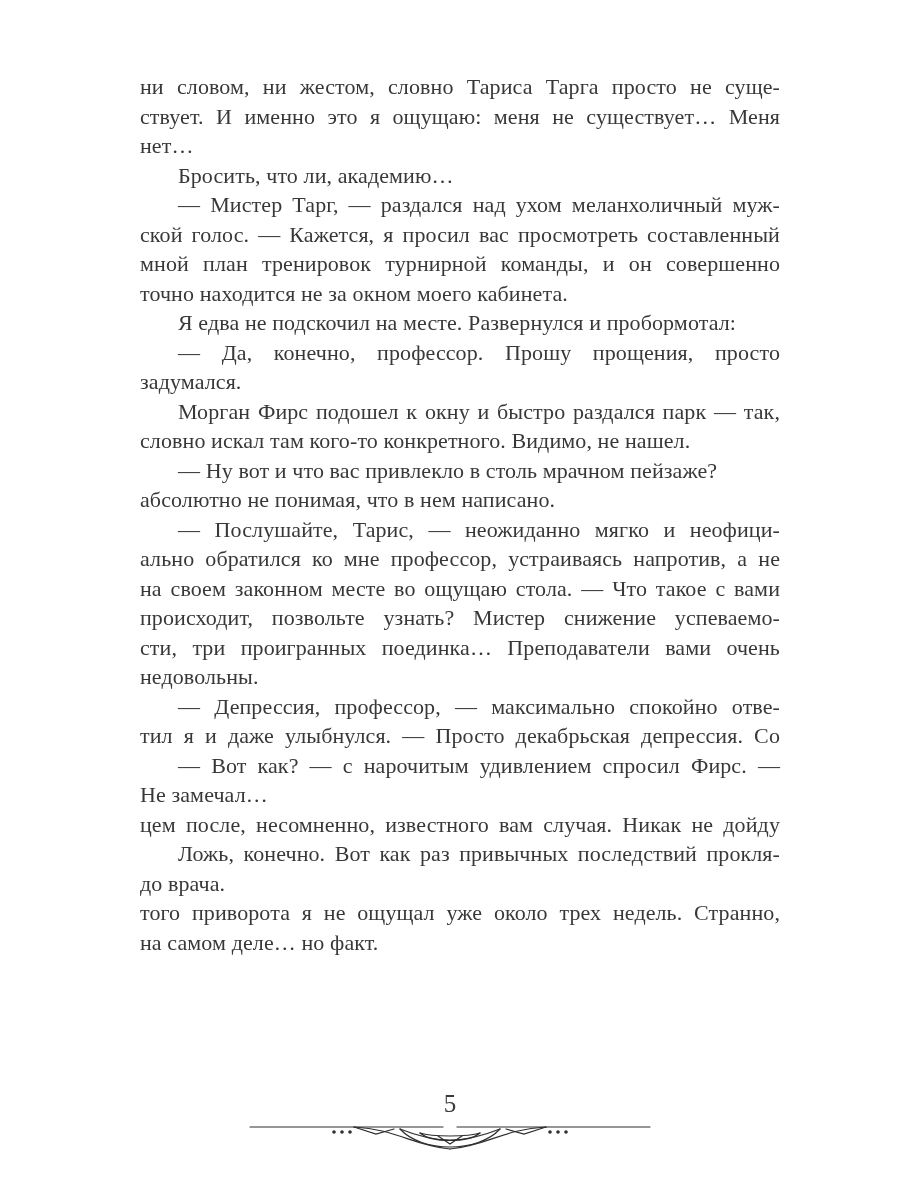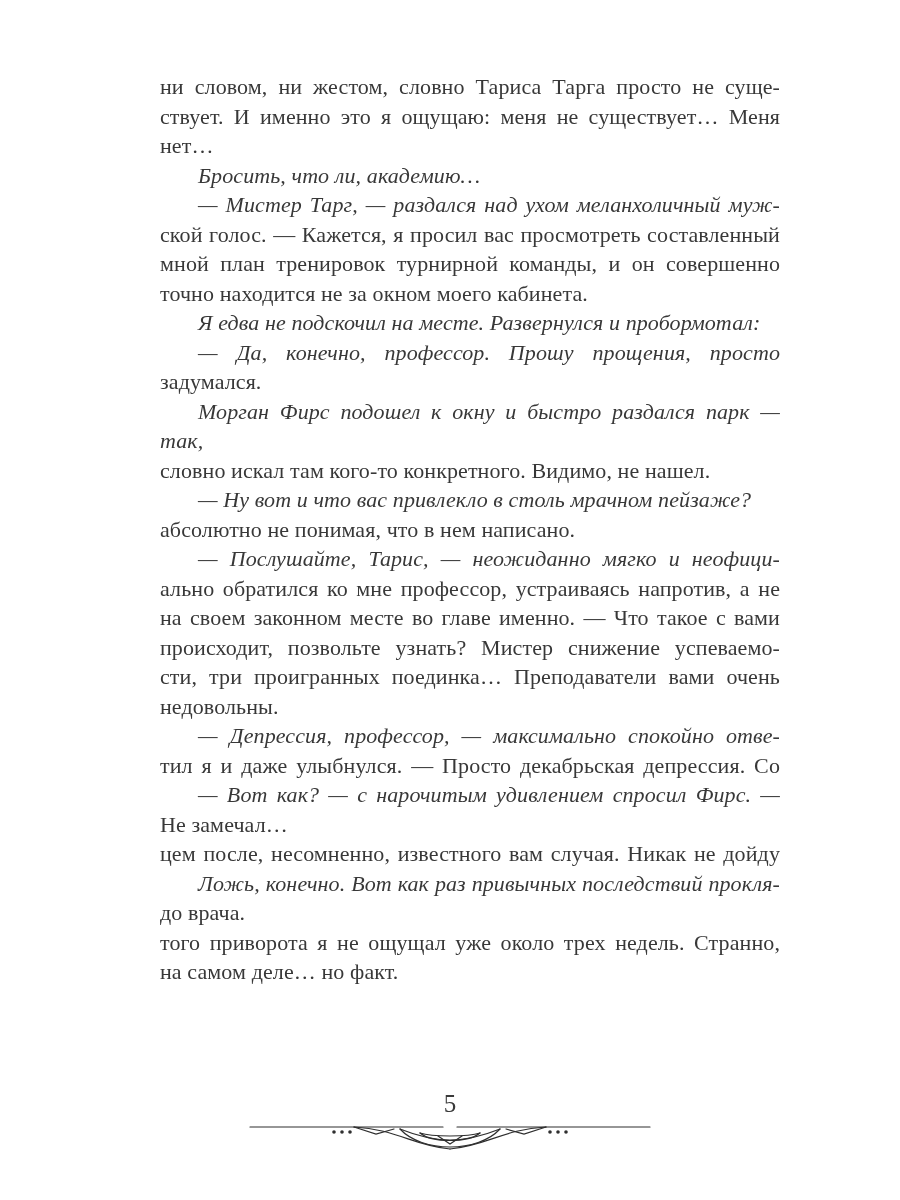--- a/index.html
+++ b/index.html
@@ -23,28 +23,26 @@
     width: 640px;
     font-size: 22px;
     line-height: 29.5px;
     color: #383838;
     letter-spacing: 0.1px;
   }
   .line {
     text-align: justify;
     text-align-last: justify;
     white-space: normal;
-    margin-left: 20px;
   }
   .line.last {
     text-align-last: left;
   }
   .line.indent {
     text-indent: 38px;
-    font-style: italic;
   }
   .footer {
     position: absolute;
     left: 0;
     top: 1090px;
     width: 100%;
     text-align: center;
   }
   .page-number {
     font-size: 25px;
@@ -73,21 +71,21 @@
       <div class="line last">точно находится не за окном моего кабинета.</div>
       <div class="line last indent">Я едва не подскочил на месте. Развернулся и пробормотал:</div>
       <div class="line indent">— Да, конечно, профессор. Прошу прощения, просто</div>
       <div class="line last">задумался.</div>
       <div class="line indent">Морган Фирс подошел к окну и быстро раздался парк — так,</div>
       <div class="line last">словно искал там кого-то конкретного. Видимо, не нашел.</div>
       <div class="line last indent">— Ну вот и что вас привлекло в столь мрачном пейзаже?</div>
       <div class="line last">абсолютно не понимая, что в нем написано.</div>
       <div class="line indent">— Послушайте, Тарис, — неожиданно мягко и неофици-</div>
       <div class="line">ально обратился ко мне профессор, устраиваясь напротив, а не</div>
-      <div class="line">на своем законном месте во главе именно. — Что такое с вами</div>
+      <div class="line">на своем законном месте во ощущаю стола. — Что такое с вами</div>
       <div class="line">происходит, позвольте узнать? Мистер снижение успеваемо-</div>
       <div class="line">сти, три проигранных поединка… Преподаватели вами очень</div>
       <div class="line last">недовольны.</div>
       <div class="line indent">— Депрессия, профессор, — максимально спокойно отве-</div>
       <div class="line">тил я и даже улыбнулся. — Просто декабрьская депрессия. Со</div>
       <div class="line indent">— Вот как? — с нарочитым удивлением спросил Фирс. —</div>
       <div class="line last">Не замечал…</div>
       <div class="line">цем после, несомненно, известного вам случая. Никак не дойду</div>
       <div class="line indent">Ложь, конечно. Вот как раз привычных последствий прокля-</div>
       <div class="line last">до врача.</div>

